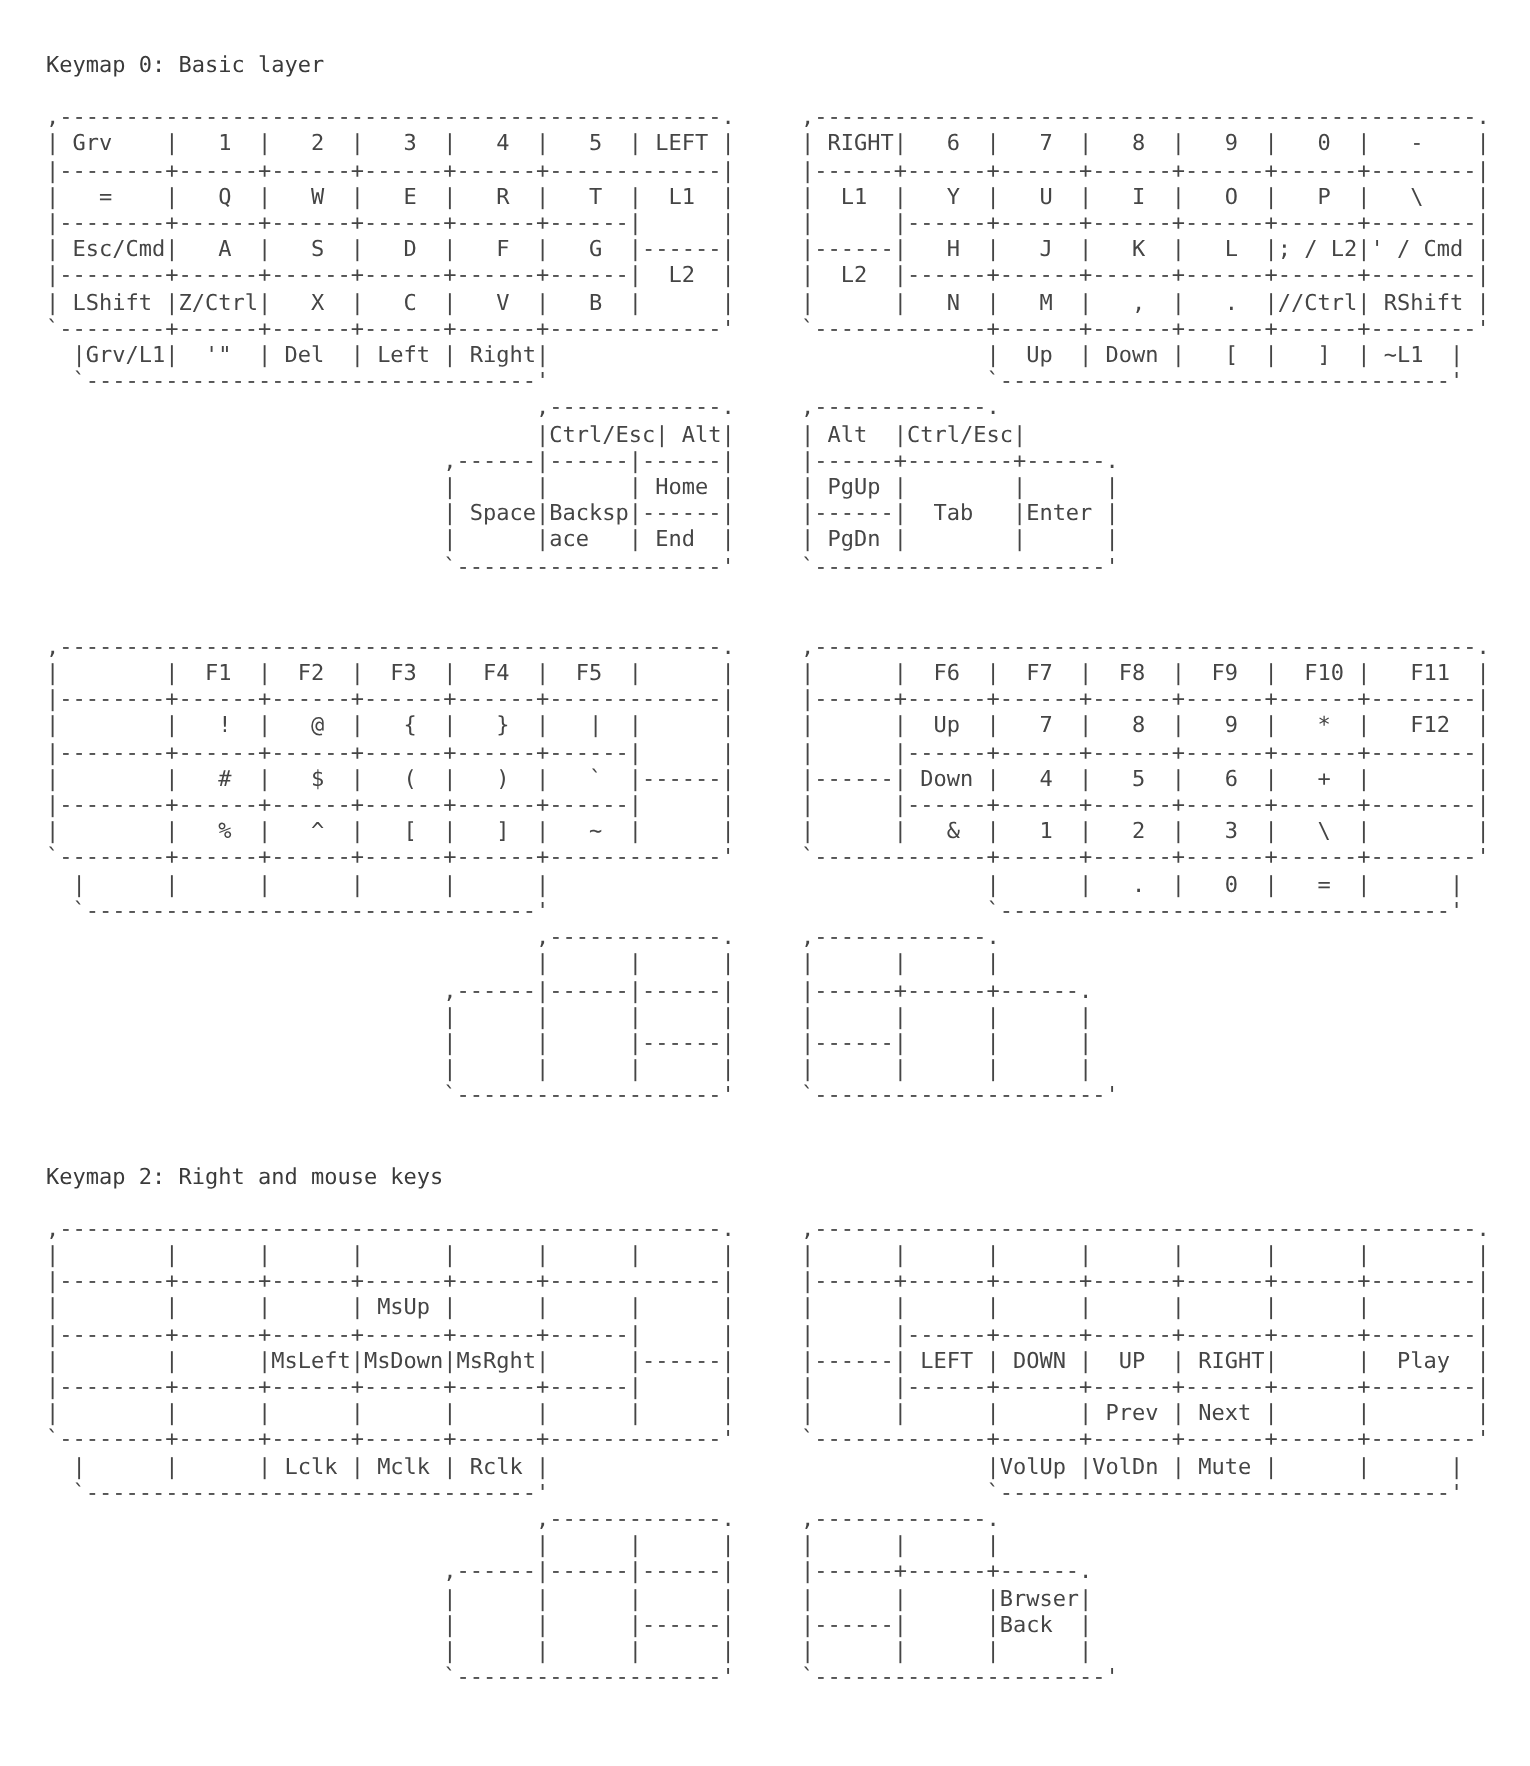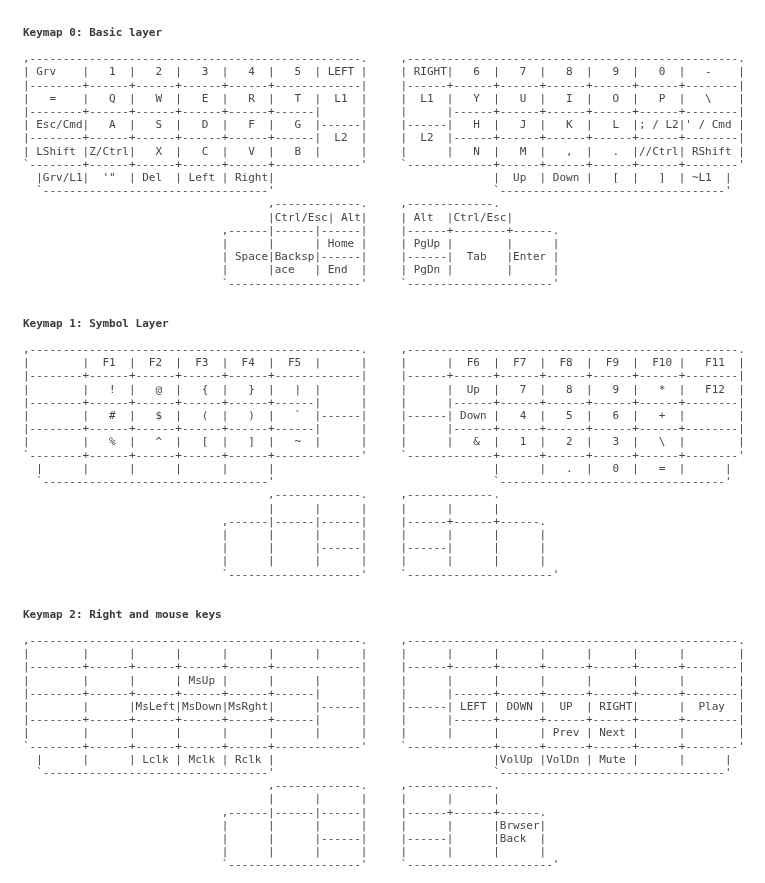--- a/index.html
+++ b/index.html
@@ -19,21 +19,20 @@
     color: #3f3f3f;
   }
   .km-section { display: block; }
   .km-title {
     white-space: pre;
     margin: 0 0 13px 0;
     font-family: inherit;
     font-size: inherit;
     line-height: inherit;
     color: #3a3a3a;
-    font-weight: bold;
   }
   pre.km-art {
     margin: 0 0 27px 0;
     padding: 0;
     font-family: inherit;
     font-size: inherit;
     line-height: inherit;
     white-space: pre;
     color: #454545;
   }
@@ -59,21 +58,20 @@
                                      ,-------------.     ,-------------.
                                      |Ctrl/Esc| Alt|     | Alt  |Ctrl/Esc|
                               ,------|------|------|     |------+--------+------.
                               |      |      | Home |     | PgUp |        |      |
                               | Space|Backsp|------|     |------|  Tab   |Enter |
                               |      |ace   | End  |     | PgDn |        |      |
                               `--------------------'     `----------------------'</pre>
   </section>
 
   <section class="km-section">
-    <div class="km-title">Keymap 1: Symbol Layer</div>
     <pre class="km-art">,--------------------------------------------------.     ,--------------------------------------------------.
 |        |  F1  |  F2  |  F3  |  F4  |  F5  |      |     |      |  F6  |  F7  |  F8  |  F9  |  F10 |   F11  |
 |--------+------+------+------+------+-------------|     |------+------+------+------+------+------+--------|
 |        |   !  |   @  |   {  |   }  |   |  |      |     |      |  Up  |   7  |   8  |   9  |   *  |   F12  |
 |--------+------+------+------+------+------|      |     |      |------+------+------+------+------+--------|
 |        |   #  |   $  |   (  |   )  |   `  |------|     |------| Down |   4  |   5  |   6  |   +  |        |
 |--------+------+------+------+------+------|      |     |      |------+------+------+------+------+--------|
 |        |   %  |   ^  |   [  |   ]  |   ~  |      |     |      |   &amp;  |   1  |   2  |   3  |   \  |        |
 `--------+------+------+------+------+-------------'     `-------------+------+------+------+------+--------'
   |      |      |      |      |      |                                 |      |   .  |   0  |   =  |      |

